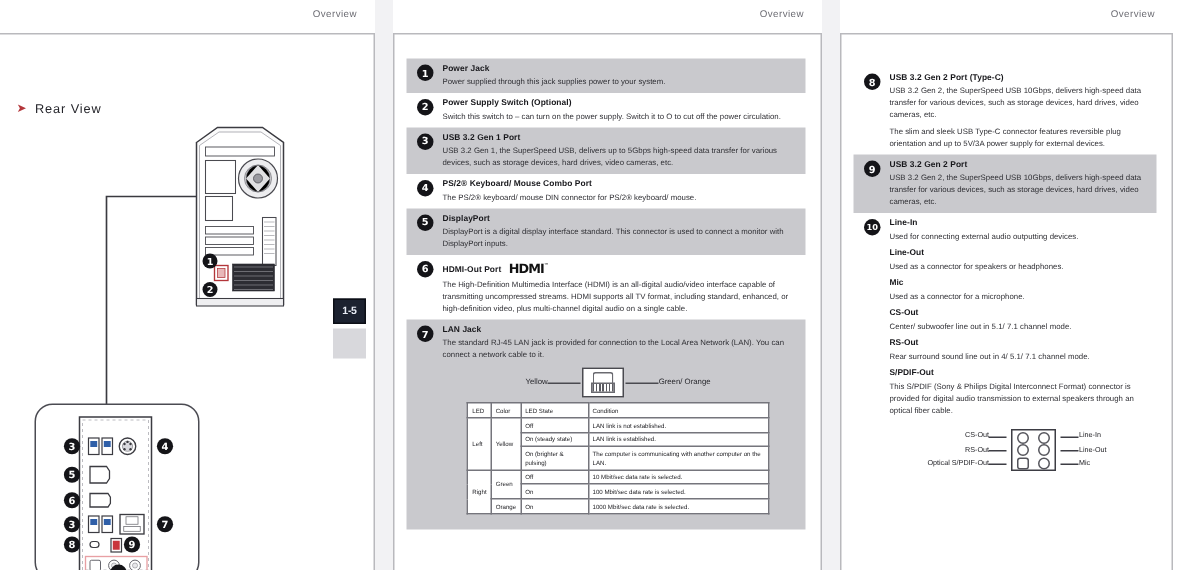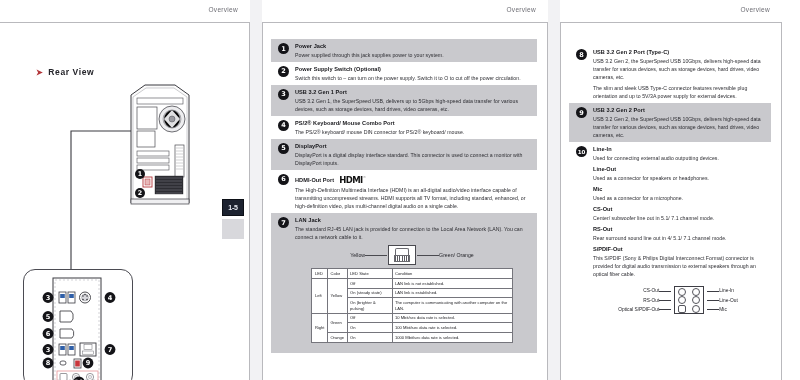--- a/index.html
+++ b/index.html
@@ -47,21 +47,21 @@
     box-shadow: 0 0 0 1px rgba(255,255,255,.5);
   }
   .page-tab-shadow {
     position: absolute; width: 22px; height: 20px;
     background: #d8d8dc;
   }
 
   
   .rear-view-head {
     position: absolute; left: 22px; top: 44px;
-    font-size: 8.5px; font-weight: bold; color: #24242a; letter-spacing: .6px; margin-left: 25px;
+    font-size: 8.5px; font-weight: normal; color: #24242a; letter-spacing: .6px;
   }
   .rv-arrow {
     display: inline-block; color: #b3363a; font-size: 8px;
     margin-right: 5px; transform: translateY(-.5px);
   }
 
   
   .tower { position: absolute; left: 134px; top: 58px; width: 74px; height: 126px; }
   .io-shield-box {
     position: absolute; left: 34px; top: 246px;

